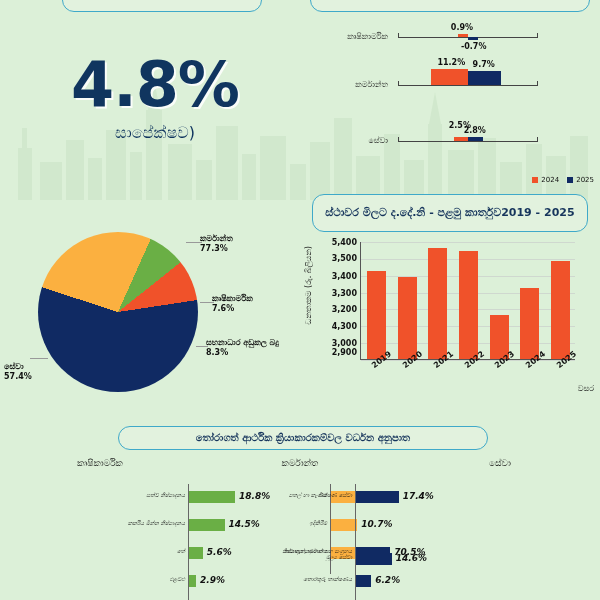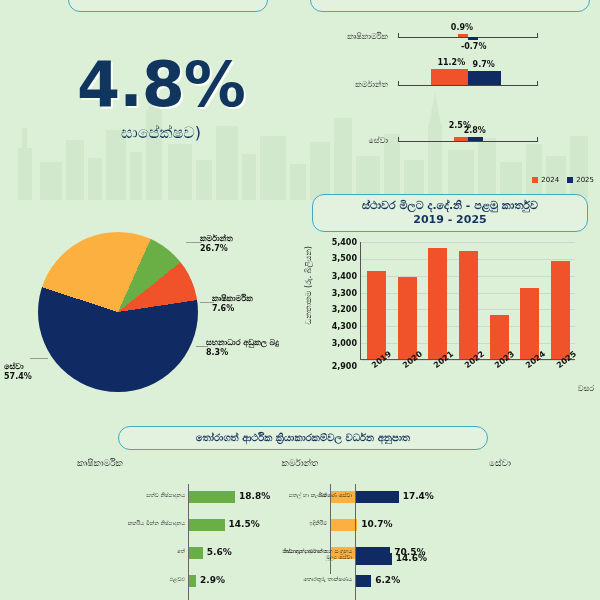--- a/index.html
+++ b/index.html
@@ -13,21 +13,21 @@
 
   .titlebox {
     border: 1.6px solid #3fa9c9; border-radius: 12px;
     background: #e2f2de; text-align:center;
     color:#16355c; font-weight:700;
     display:flex; align-items:center; justify-content:center;
     line-height:1.25;
   }
 
   
-  #hero { position:absolute; left:16px; top:0; width:290px; height:190px; }
+  #hero { position:absolute; left:10px; top:0; width:290px; height:190px; }
   #hero .titlebox { position:absolute; left:52px; top:-22px; width:200px; height:34px; font-size:10px; }
   #hero .big {
     position:absolute; top:48px; left:0; width:290px; text-align:center;
     font-size:62px; font-weight:700; color:#10355f; letter-spacing:-1px;
     text-shadow: 2px 2px 0 rgba(255,255,255,.85);
   }
   #hero .sub {
     position:absolute; top:122px; left:20px; width:250px; text-align:center;
     font-size:16px; color:#10355f; line-height:1.35;
   }
@@ -54,35 +54,35 @@
       #fbb040 0deg 96.1deg,
       #6aaf45 96.1deg 123.5deg,
       #f0522a 123.5deg 153.4deg,
       #102a63 153.4deg 360deg);
   }
   .pielab { position:absolute; font-size:8px; font-weight:700; color:#111; line-height:1.3; }
   .leader { position:absolute; background:#999; height:1px; }
 
   
   #bars { position:absolute; left:300px; top:190px; width:300px; height:210px; }
-  #bars .titlebox { position:absolute; left:12px; top:4px; width:276px; height:38px; font-size:11px; flex-direction:column;}
+  #bars .titlebox { position:absolute; left:12px; top:4px; width:276px; height:38px; font-size:11px; flex-direction:row;}
   #plot { position:absolute; left:60px; top:52px; width:215px; height:118px; border-left:1px solid #555; border-bottom:1px solid #555; }
   .grid { position:absolute; left:0; width:100%; height:1px; background:#cfd8cf; }
   .ytick { position:absolute; right:calc(100% + 4px); font-size:8px; font-weight:700; color:#111; transform:translateY(-50%); white-space:nowrap;}
   .vbar { position:absolute; bottom:0; background:#f0522a; width:19px; }
   .xtick { position:absolute; top:calc(100% + 4px); font-size:8px; font-weight:700; color:#111;
            transform-origin:left top; transform:rotate(-38deg); white-space:nowrap; }
   .yaxtitle { position:absolute; left:4px; top:56px; font-size:8px; color:#111; writing-mode:vertical-rl; transform:rotate(180deg); white-space:nowrap;}
   .xaxtitle { position:absolute; right:6px; bottom:6px; font-size:8px; color:#111;}
 
   
   #bottom { position:absolute; left:0; top:420px; width:600px; height:180px; }
   #bottom .titlebox { position:absolute; left:118px; top:6px; width:370px; height:24px; font-size:10px; }
   .colhead { position:absolute; top:38px; font-size:9px; color:#111; text-align:center; }
-  .hrow { position:absolute; height:14px; }
+  .hrow { position:absolute; height:14px;font-style:italic; }
   .hlabel { position:absolute; right:calc(100% + 4px); top:2px; font-size:5.5px; color:#111; white-space:nowrap; }
   .hbar { position:absolute; left:0; top:1px; height:12px; }
   .hval { position:absolute; left:calc(100% + 4px); top:1px; font-size:9px; font-weight:700; color:#111; white-space:nowrap; }
   .vaxis { position:absolute; width:1px; background:#666; }
 </style>
 </head>
 <body>
 
 <svg class="skyline" viewBox="0 0 600 130" preserveAspectRatio="none">
   <g fill="#b9d7b4">
@@ -157,21 +157,21 @@
       <span><i style="background:#f0522a"></i><span>2024</span></span>
       <span><i style="background:#102a63"></i><span>2025</span></span>
     </div>
 </section>
 
 <section id="pie">
   <div class="disc"></div>
   <div id="pie-labels">
       <div class="pielab" style="left: 200px; top: 44px;">
         <div>කර්මාන්ත</div>
-        <div>26.7%</div>
+        <div>77.3%</div>
       </div>
       <div class="leader" style="left: 186px; top: 52px; width: 16px;"></div>
       <div class="pielab" style="left: 212px; top: 104px;">
         <div>කෘෂිකාර්මික</div>
         <div>7.6%</div>
       </div>
       <div class="leader" style="left: 200px; top: 112px; width: 14px;"></div>
       <div class="pielab" style="left: 206px; top: 148px;">
         <div>සහනාධාර අඩුකල බදු</div>
         <div>8.3%</div>
@@ -186,21 +186,21 @@
 </section>
 
 <section id="bars">
   <div class="titlebox">
     <span>ස්ථාවර මිලට ද.දේ.නි - පළමු කාර්තුව</span>
     <span>2019 - 2025</span>
   </div>
   <div class="yaxtitle">ධනතාකම (රු. බිලියන)</div>
   <div id="plot">
       <div class="grid" style="top: 118px;"></div>
-      <div class="ytick" style="top: 124px;">2,900</div>
+      <div class="ytick" style="top: 110px;">2,900</div>
       <div class="grid" style="top: 101.143px;"></div>
       <div class="ytick" style="top: 101.143px;">3,000</div>
       <div class="grid" style="top: 84.2857px;"></div>
       <div class="ytick" style="top: 84.2857px;">4,300</div>
       <div class="grid" style="top: 67.4286px;"></div>
       <div class="ytick" style="top: 67.4286px;">3,200</div>
       <div class="grid" style="top: 50.5714px;"></div>
       <div class="ytick" style="top: 50.5714px;">3,300</div>
       <div class="grid" style="top: 33.7143px;"></div>
       <div class="ytick" style="top: 33.7143px;">3,400</div>

